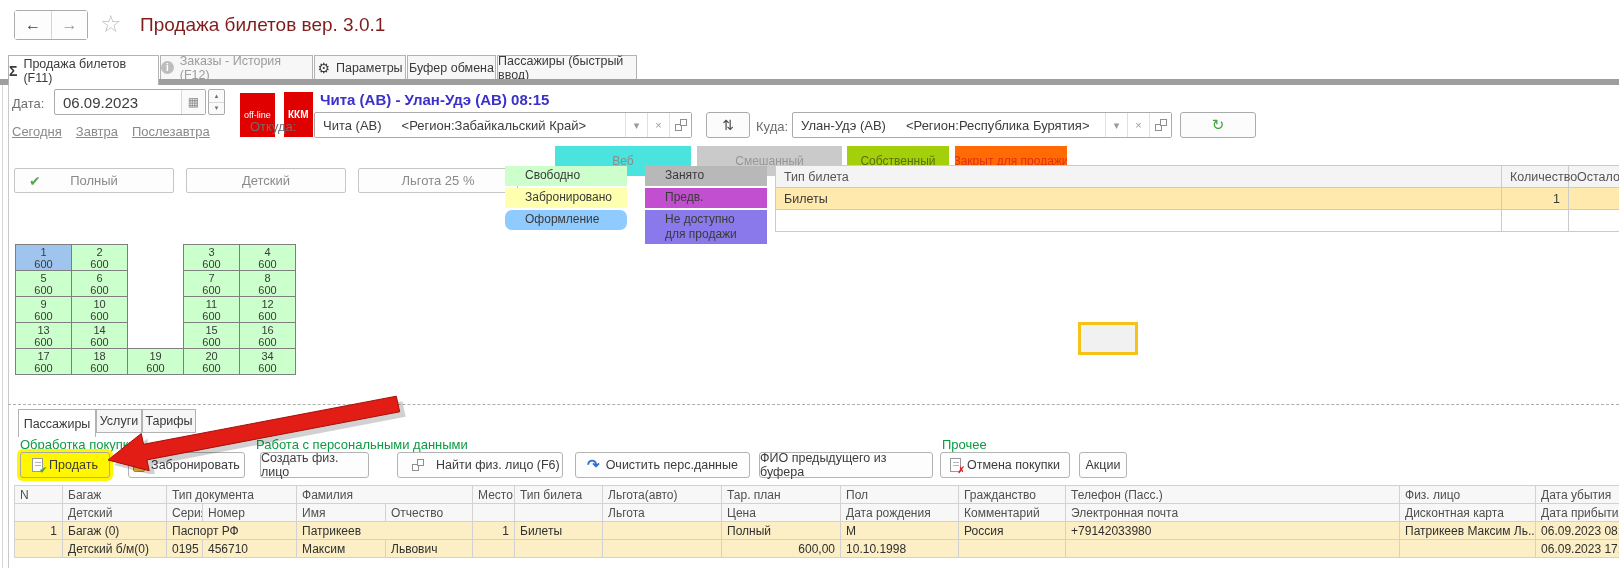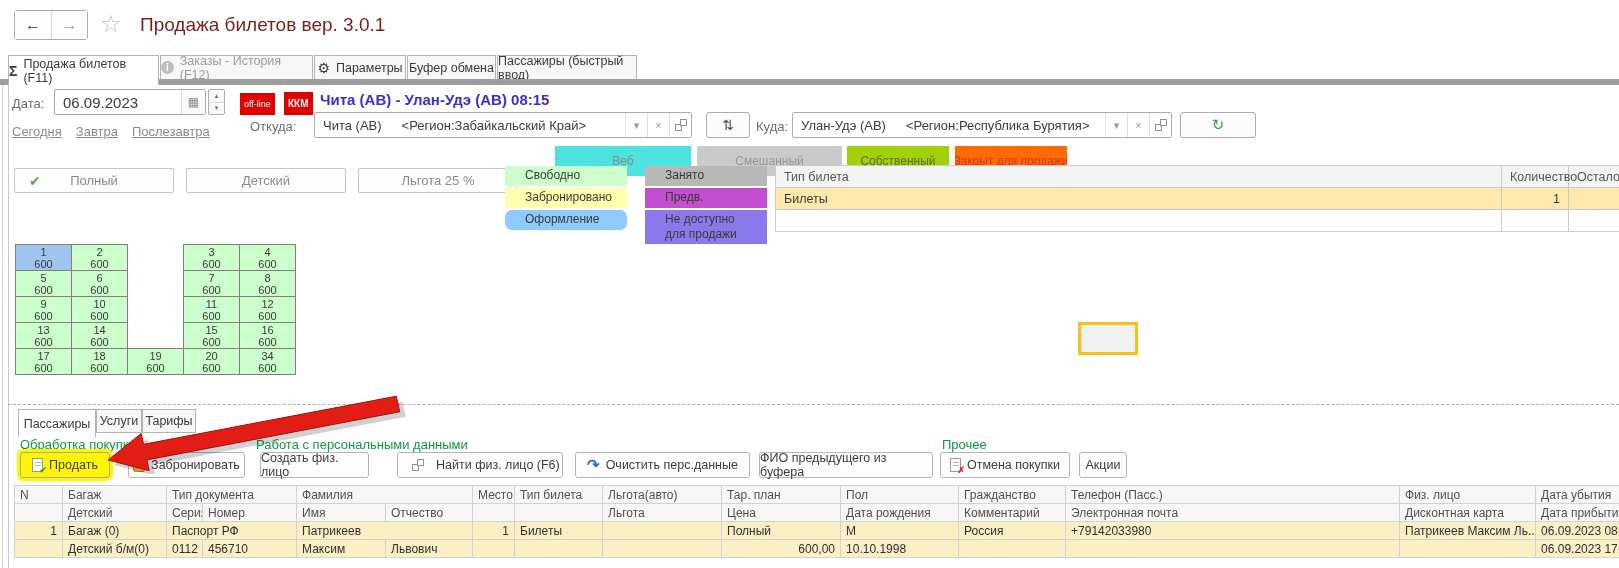--- a/index.html
+++ b/index.html
@@ -31,21 +31,21 @@
   
   .fieldlbl { font-size:13px; color:#6e6e6e; }
   .ffield { border:1px solid #ABABAB; border-radius:2px; background:#fff; display:flex; align-items:center; }
   .datefield .dtext { flex:1; padding-left:8px; font-size:15px; color:#3c3c3c; }
   .calbtn { width:24px; height:100%; border-left:1px solid #D9D9D9; display:flex; align-items:center;
             justify-content:center; color:#8a8a8a; font-size:12px; background:#FAFAFA; }
   .spin { width:17px; height:26px; border:1px solid #ABABAB; border-radius:2px; background:#FAFAFA;
           display:flex; flex-direction:column; }
   .spin span { flex:1; display:flex; align-items:center; justify-content:center; font-size:7px; color:#707070; }
   .spin span:first-child { border-bottom:1px solid #D9D9D9; }
-  .badge { color:#fff; background:#E00000; padding:6px 4px; }
+  .badge { color:#fff; background:#E00000; padding:17px 4px; }
   .routetitle { font-size:15px; font-weight:bold; color:#3B30C8; }
   .qlink { font-size:13px; color:#8a8a8a; text-decoration:underline; }
   .combo { border:1px solid #ABABAB; border-radius:2px; background:#fff; display:flex; align-items:center;
            font-size:13px; color:#3c3c3c; }
   .combo .cval { padding-left:8px; white-space:nowrap; }
   .combo .creg { margin-left:20px; white-space:nowrap; }
   .combo .cbtns { margin-left:auto; display:flex; height:100%; }
   .cbtn { width:22px; height:100%; display:flex; align-items:center; justify-content:center;
           border-left:1px solid #E0E0E0; color:#9a9a9a; font-size:11px; background:#fff; }
   .copy-ic { position:relative; width:12px; height:12px; display:inline-block; }
@@ -496,21 +496,21 @@
         <td>Полный</td>
         <td>М</td>
         <td>Россия</td>
         <td>+79142033980</td>
         <td class="person">Патрикеев Максим Ль...</td>
         <td>06.09.2023 08:...</td>
       </tr>
       <tr class="dt">
         <td></td>
         <td>Детский б/м(0)</td>
-        <td>0112</td>
+        <td>0195</td>
         <td>456710</td>
         <td>Максим</td>
         <td>Львович</td>
         <td></td>
         <td></td>
         <td></td>
         <td class="ra">600,00</td>
         <td>10.10.1998</td>
         <td></td>
         <td></td>

